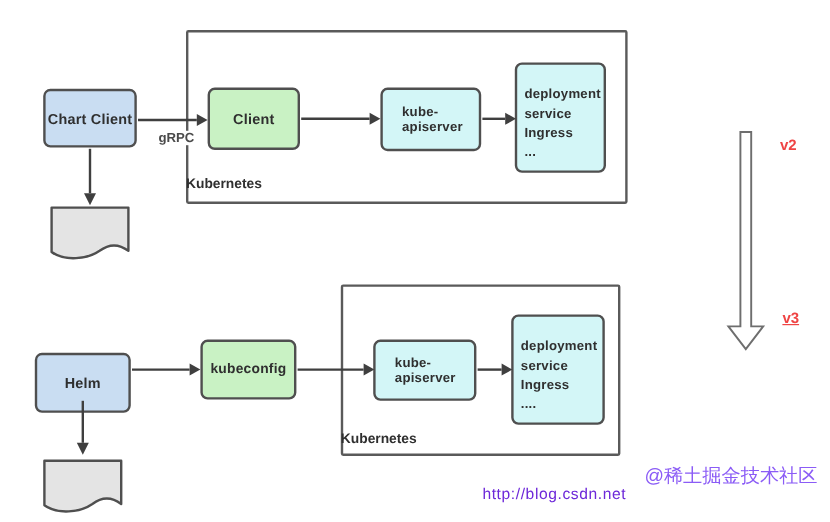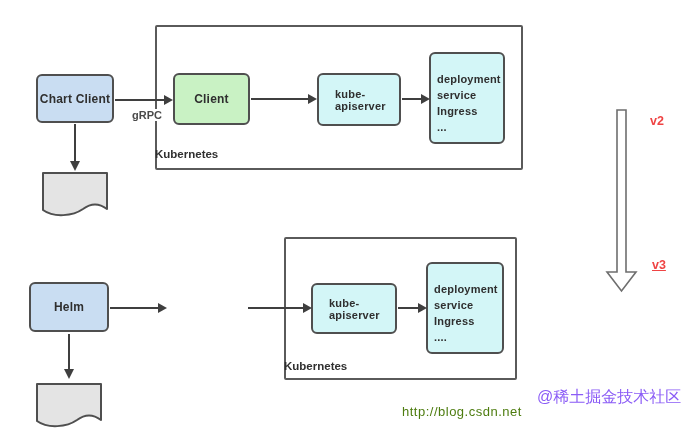--- a/index.html
+++ b/index.html
@@ -33,21 +33,21 @@
     display:flex;align-items:center;justify-content:center;
   }
   .grpc-label{
     position:absolute;background:#ffffff;padding:0 1px;
     font-size:11px;font-weight:bold;color:#4a4a4a;
   }
   .version-label{
     position:absolute;font-size:12.5px;font-weight:bold;color:#ef4444;
   }
   .wm-faint{
-    position:absolute;left:402px;top:404px;font-size:13px;color:#4d7c0f;
+    position:absolute;left:402px;top:404px;font-size:13px;color:#6d28d9;
     letter-spacing:.5px;white-space:nowrap;
   }
   .wm-main{
     position:absolute;left:537px;top:387px;font-size:16px;color:#8b5cf6;
     white-space:nowrap;
   }
   svg.overlay{position:absolute;left:0;top:0;pointer-events:none;}
 </style>
 </head>
 <body>
@@ -76,24 +76,27 @@
     <span>...</span>
   </div>
 
   <div class="doc-label" style="left:41px;top:174px;width:68px;height:36px;">Chart.yml</div>
 
   <div class="grpc-label" style="left:131px;top:92px;margin-top:17px;">gRPC</div>
 
   <div class="k8s" style="left:284px;top:237px;width:233px;height:143px;"></div>
   <div class="k8s-label" style="left:284px;top:360px;width:233px;">Kubernetes</div>
 
-  <div class="box blue" style="left:29px;top:282px;width:80px;height:50px;">
+  <div class="box blue" style="left:29px;top:294px;width:80px;height:50px;">
     <span>Helm</span>
   </div>
 
+  <div class="box green" style="left:167px;top:283px;width:80px;height:50px;font-size:11.5px;">
+    <span>kubeconfig</span>
+  </div>
 
   <div class="box cyan" style="left:311px;top:283px;width:86px;height:51px;font-size:11px;">
     <span>kube-apiserver</span>
   </div>
 
   <div class="box cyan resources" style="left:426px;top:262px;width:78px;height:92px;">
     <span>deployment</span>
     <span>service</span>
     <span>Ingress</span>
     <span>....</span>

